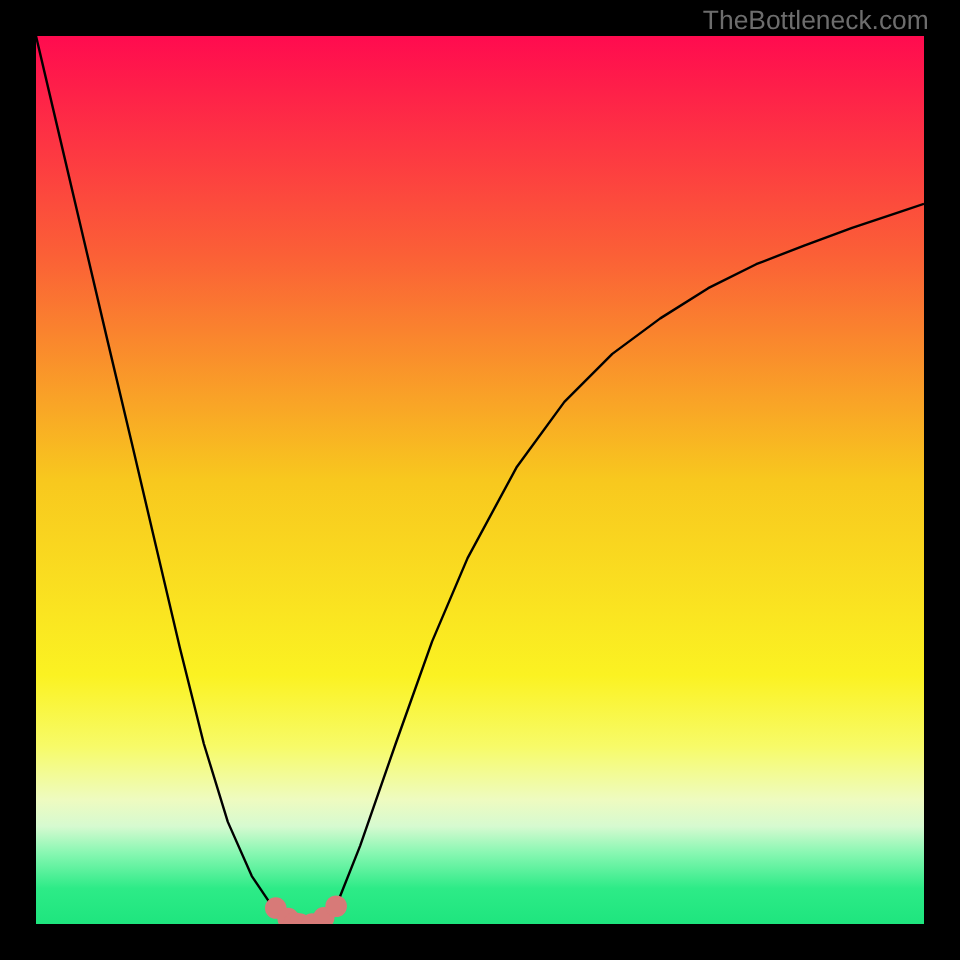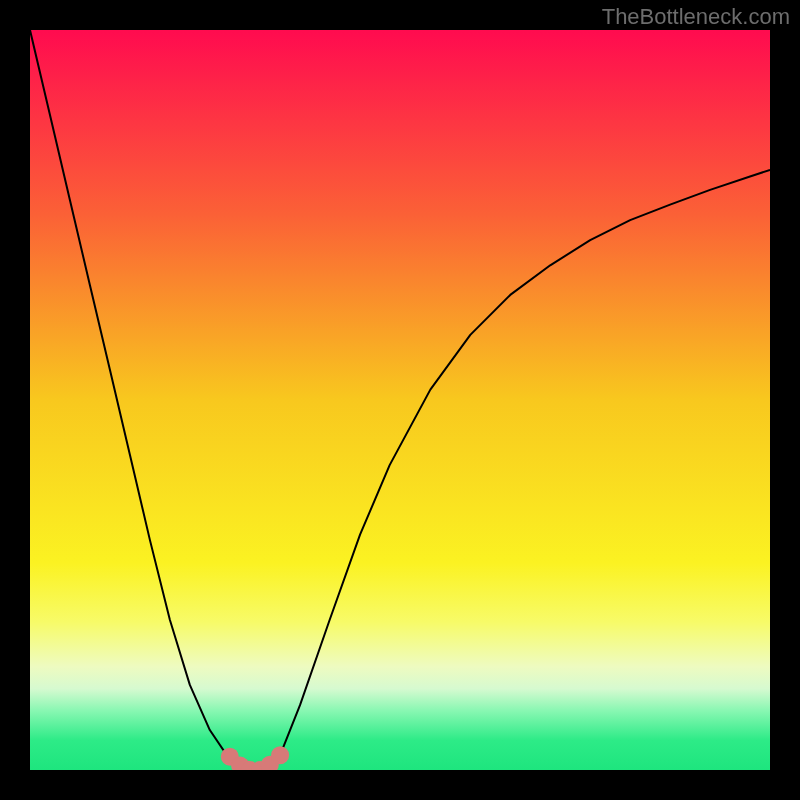--- a/index.html
+++ b/index.html
@@ -22,21 +22,21 @@
     position: absolute;
     left: 0;
     top: 0;
     width: 740px;
     height: 740px;
     display: block;
   }
   .attribution {
     position: absolute;
     top: 4px;
-    right: 10px;
+    right: 26px;
     color: #6d6d6d;
     font-family: Arial, Helvetica, sans-serif;
     font-size: 22px;
     font-weight: 400;
     letter-spacing: 0px;
   }
 </style>
 </head>
 <body>
 

